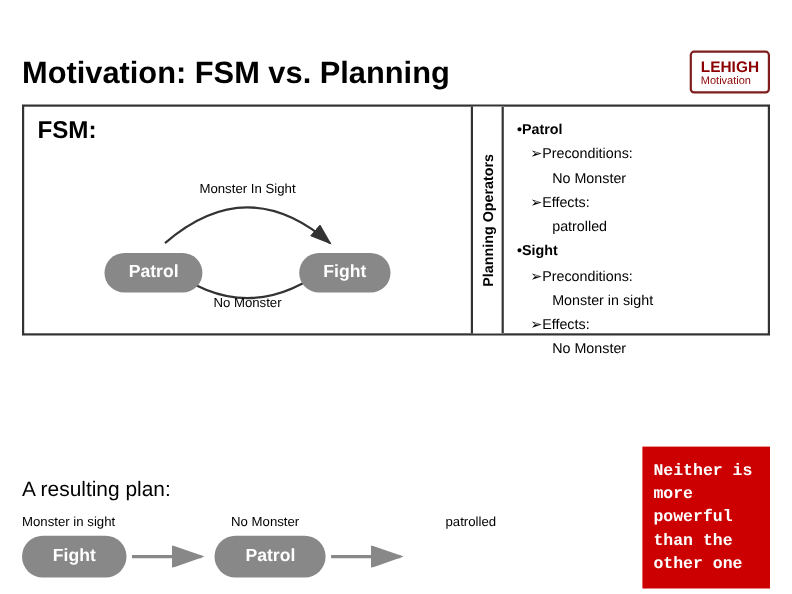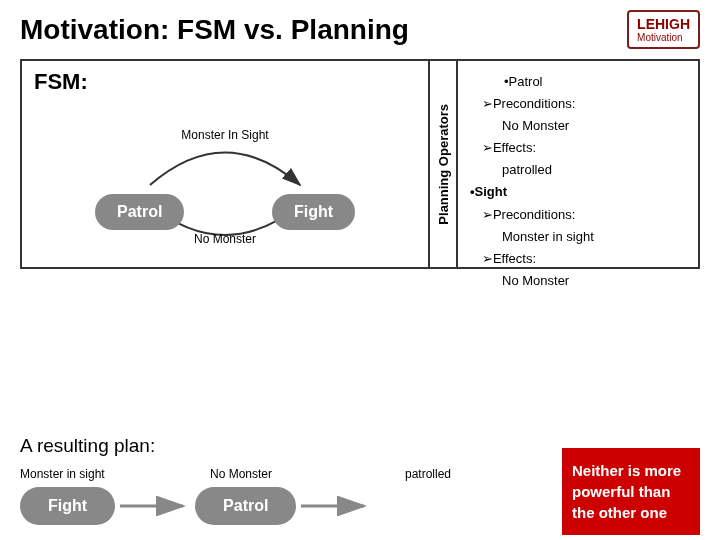--- a/index.html
+++ b/index.html
@@ -19,20 +19,21 @@
       position: relative;
       padding: 10px 20px;
     }
 
     
     .header {
       display: flex;
       align-items: center;
       justify-content: space-between;
       margin-bottom: 10px;
+      margin-top: 36px;
     }
 
     .title {
       font-size: 28px;
       font-weight: bold;
       color: #000;
     }
 
     .logo-area {
       display: flex;
@@ -108,21 +109,21 @@
         
         <div style="position:absolute; bottom:4px; left:50%; transform:translateX(-50%); font-size:12px; white-space:nowrap;">No Monster</div>
       </div>
     </div>
 
     <div style="width:28px; display:flex; align-items:center; justify-content:center; border-right:2px solid #333; background:#fff;">
       <div style="writing-mode:vertical-rl; transform:rotate(180deg); font-size:13px; font-weight:bold; white-space:nowrap;">Planning Operators</div>
     </div>
 
     <div style="width:240px; padding:10px 12px; font-size:13px; line-height:1.7;">
-      <div style="font-weight:normal;margin-left:34px;">•Patrol</div>
+      <div style="font-weight:bold;">•Patrol</div>
       <div style="padding-left:12px;">
         <div>➢Preconditions:</div>
         <div style="padding-left:20px;">No Monster</div>
         <div>➢Effects:</div>
         <div style="padding-left:20px;">patrolled</div>
       </div>
       <div style="font-weight:bold;">•Sight</div>
       <div style="padding-left:12px;">
         <div>➢Preconditions:</div>
         <div style="padding-left:20px;">Monster in sight</div>
@@ -158,16 +159,16 @@
 
       <svg width="80" height="20">
         <defs>
           <marker id="pa2" markerWidth="10" markerHeight="7" refX="9" refY="3.5" orient="auto">
             <polygon points="0 0, 10 3.5, 0 7" fill="#888"></polygon>
           </marker>
         </defs>
         <line x1="5" y1="10" x2="68" y2="10" stroke="#888" stroke-width="3" marker-end="url(#pa2)"></line>
       </svg>
 
-      <div style="position:absolute; right:0; bottom:-10px; background:#cc0000; color:#fff; padding:12px 10px; width:138px; font-size:15px; font-weight:bold; line-height:1.4;">Neither is more powerful than the other one</div>
+      <div style="position:absolute; right:0; bottom:-10px; background:#cc0000; color:#fff; padding:12px 10px; width:116px; font-size:15px; font-weight:bold; line-height:1.4;font-family:Liberation Mono, monospace;">Neither is more powerful than the other one</div>
     </div>
   </div>
 </div>
 
 </body></html>

